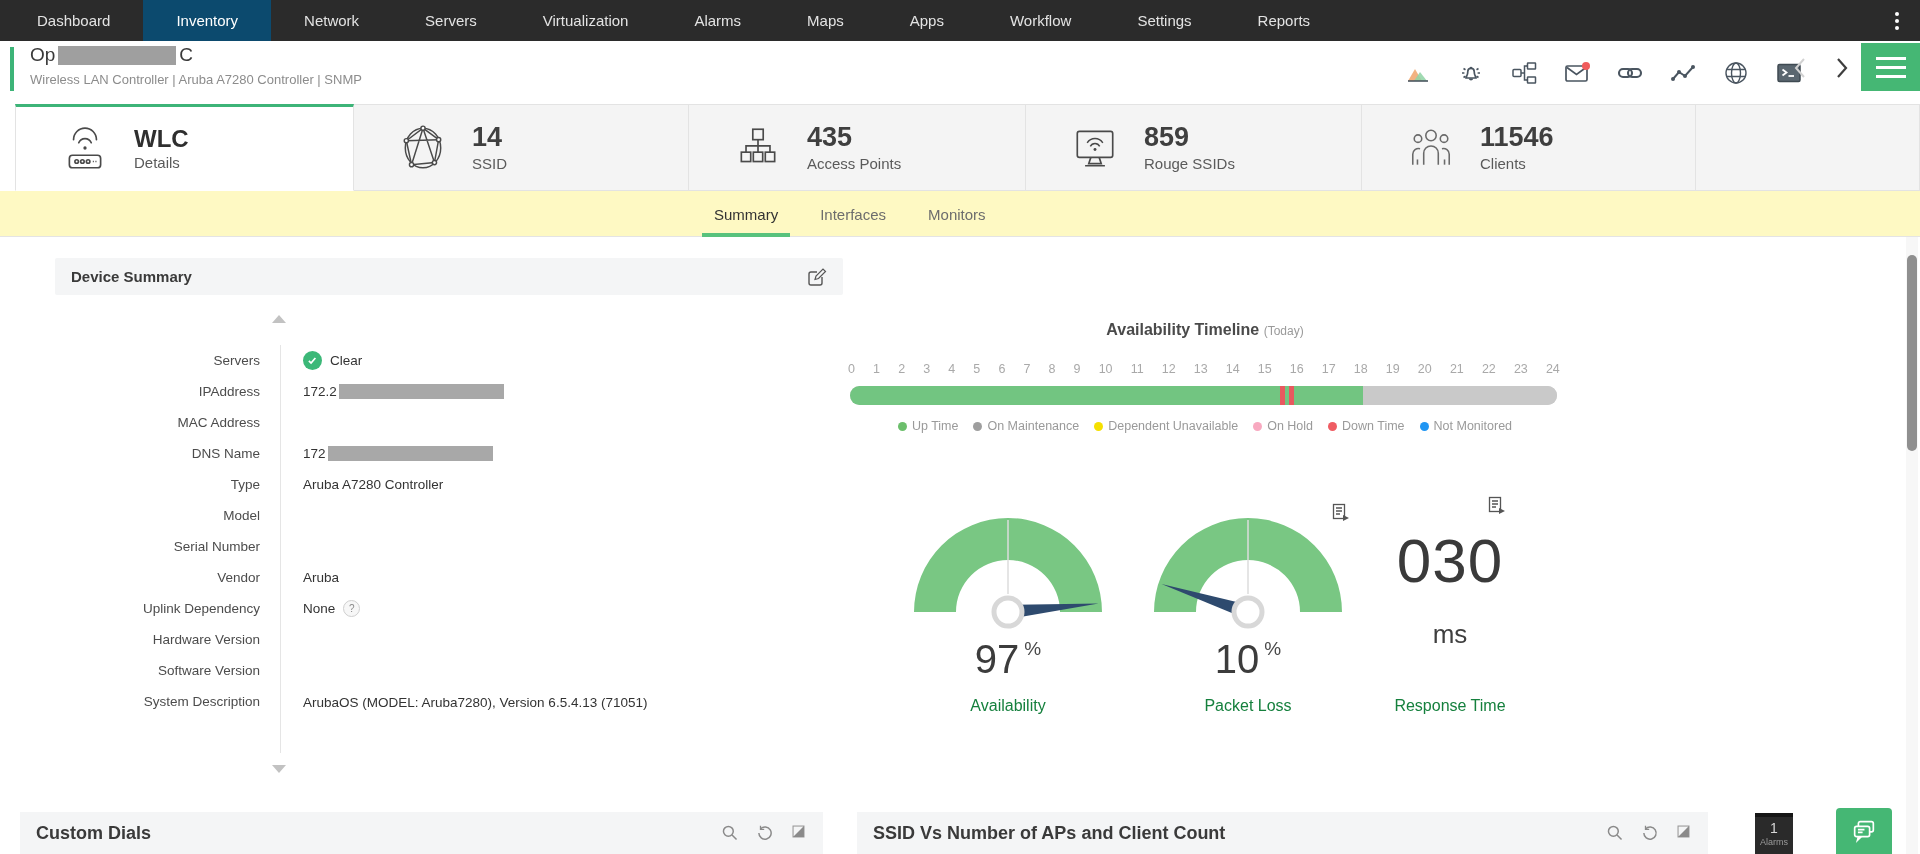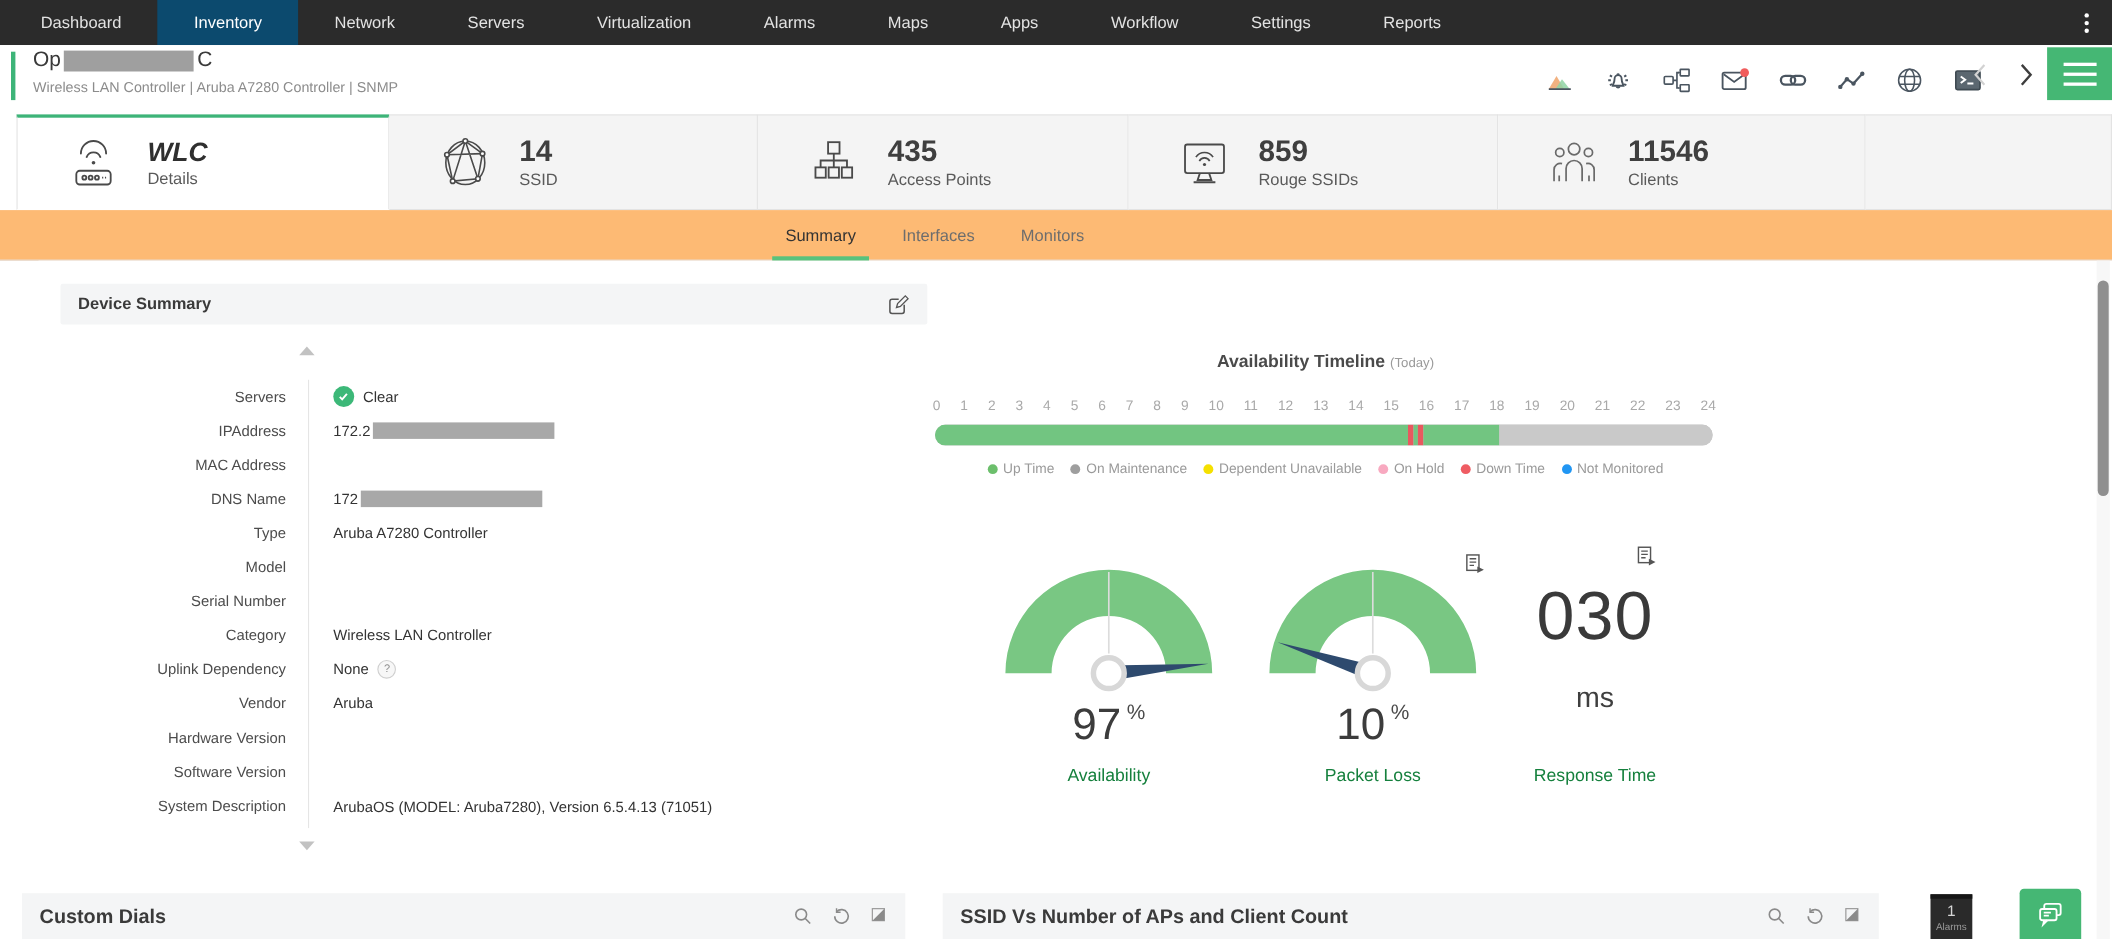--- a/index.html
+++ b/index.html
@@ -31,27 +31,27 @@
   .menu-btn i { width:30px; height:3px; background:#fff; }
 
   
   .cards { position:absolute; left:0; top:104px; width:1920px; height:87px; display:flex; padding-left:15px; }
   .card { height:87px; background:#f4f4f4; border:1px solid #e3e3e3; border-left:none;
     display:flex; align-items:center; padding-left:44px; gap:24px; cursor:pointer; }
   .card:first-child { border-left:1px solid #e3e3e3; }
   .card.active { background:#fff; border-top:3px solid #3db478; border-bottom:1px solid #fff; }
   .card .num { font-size:27px; font-weight:600; color:#3f3f3f; line-height:1.1; }
   .card .lbl { font-size:15px; color:#5a5a5a; margin-top:2px; }
-  .card .ttl { font-size:24px; font-weight:700; color:#2f2f2f; line-height:1.05;font-style:italic; }
+  .card .ttl { font-size:24px; font-weight:700; color:#2f2f2f; line-height:1.05; }
   .c-wlc{width:339px;} .c-ssid{width:335px;} .c-ap{width:337px;} .c-rouge{width:336px;} .c-cli{width:334px;}
   .c-fill{flex:1;}
   .card svg { flex:none; }
 
   
-  .subtabs { position:absolute; left:0; top:191px; width:1920px; height:46px; background:#fdba74;
+  .subtabs { position:absolute; left:0; top:191px; width:1920px; height:46px; background:#fef9c3;
     border-bottom:1px solid #e4e4e4; }
   .subtabs .tabs { position:absolute; left:702px; top:0; height:46px; display:flex; gap:18px; }
   .tab { font-size:15px; color:#6d6d6d; display:flex; align-items:center; padding:0 12px;
     position:relative; cursor:pointer; }
   .tab.active { color:#333; }
   .tab.active::after { content:""; position:absolute; left:0; right:0; bottom:0; height:4px; background:#58c27d; }
 
   
   .content { position:absolute; left:0; top:237px; width:1920px; height:559px; background:#fff;margin-left:35px; }
 
@@ -377,33 +377,29 @@
     </div>
     <div class="frow">
       <div class="fl">Model</div>
       <div class="fv"></div>
     </div>
     <div class="frow">
       <div class="fl">Serial Number</div>
       <div class="fv"></div>
     </div>
     <div class="frow">
-      <div class="fl">Category</div>
-      <div class="fv">Wireless LAN Controller</div>
+      <div class="fl">Vendor</div>
+      <div class="fv">Aruba</div>
     </div>
     <div class="frow">
       <div class="fl">Uplink Dependency</div>
       <div class="fv">
         <span>None</span>
         <span class="help">?</span>
       </div>
-    </div>
-    <div class="frow">
-      <div class="fl">Vendor</div>
-      <div class="fv">Aruba</div>
     </div>
     <div class="frow">
       <div class="fl">Hardware Version</div>
       <div class="fv"></div>
     </div>
     <div class="frow">
       <div class="fl">Software Version</div>
       <div class="fv"></div>
     </div>
     <div class="frow">

